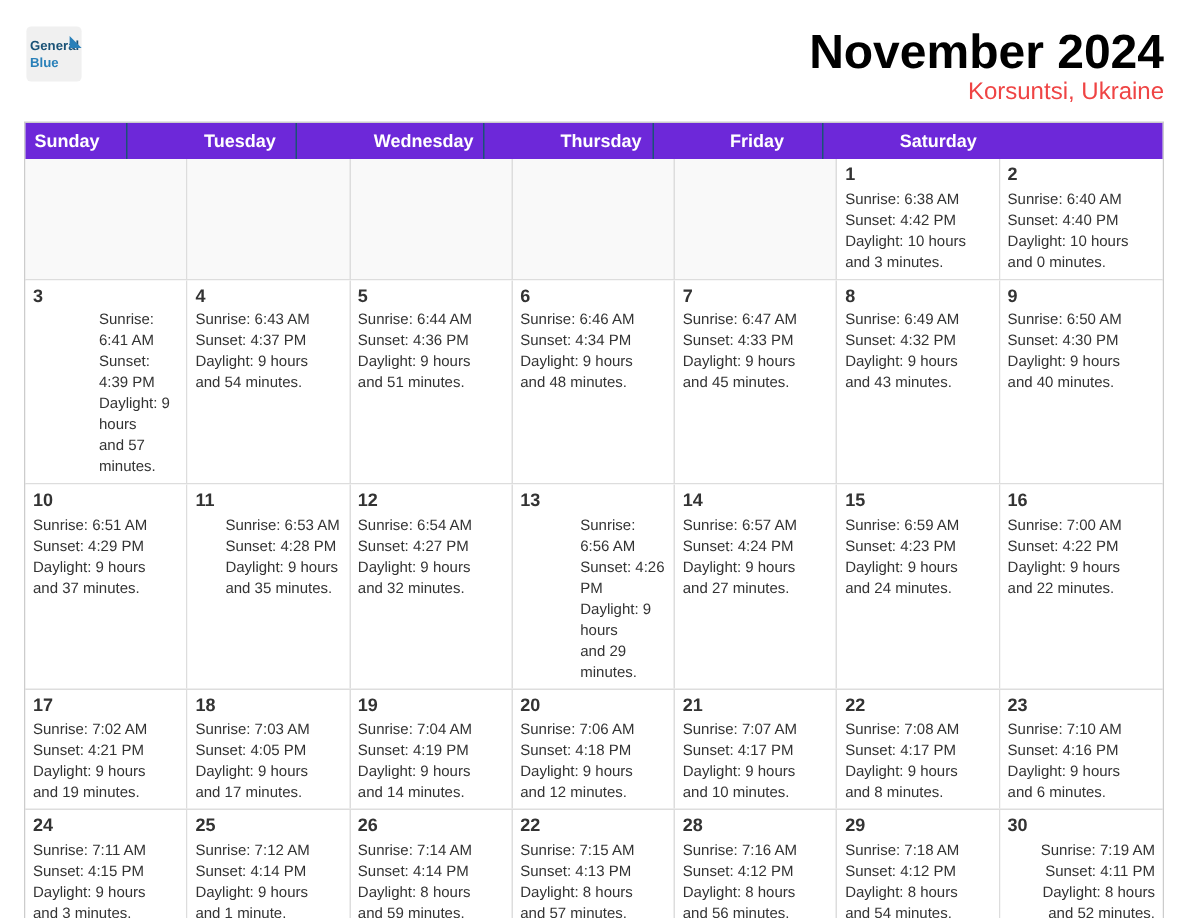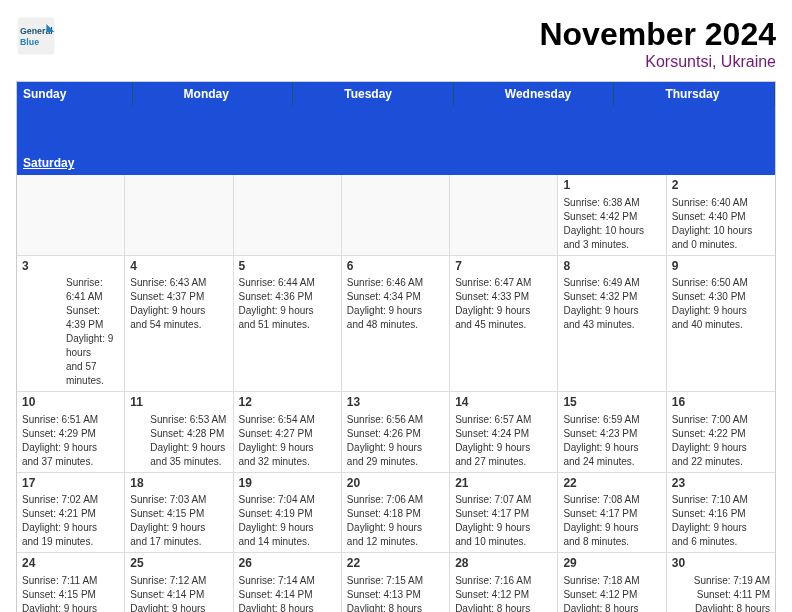--- a/index.html
+++ b/index.html
@@ -35,43 +35,43 @@
     .title-block {
       text-align: right;
     }
     .title-block h1 {
       font-size: 32px;
       font-weight: bold;
       color: #000000;
     }
     .title-block h2 {
       font-size: 16px;
-      color: #701a75;
+      color: #ef4444;
       font-weight: normal;
     }
     .calendar {
       flex: 1;
       display: flex;
       flex-direction: column;
       border: 1px solid #ccc;
     }
     .cal-header {
       display: grid;
-      grid-template-columns: repeat(5, 1fr);
-      background: #1d4ed8;
+      grid-template-columns: repeat(7, 1fr);
+      background: #6d28d9;
       gap: 45px;
     }
     .cal-header-cell {
       color: #fff;
       font-weight: bold;
       font-size: 12px;
       padding: 5px 6px;
       border-right: 1px solid #1a5276;
     }
-    .cal-header-cell:last-child { border-right: none; text-decoration: underline; }
+    .cal-header-cell:last-child { border-right: none; }
     .cal-body {
       display: flex;
       flex-direction: column;
       flex: 1;
     }
     .cal-row {
       display: grid;
       grid-template-columns: repeat(7, 1fr);
       flex: 1;
       border-top: 1px solid #ddd;
@@ -114,24 +114,24 @@
     </div>
     <div class="title-block">
       <h1>November 2024</h1>
       <h2>Korsuntsi, Ukraine</h2>
     </div>
   </div>
 
   <div class="calendar">
     <div class="cal-header">
       <div class="cal-header-cell">Sunday</div>
-      <div class="cal-header-cell">Monday</div>
       <div class="cal-header-cell">Tuesday</div>
       <div class="cal-header-cell">Wednesday</div>
       <div class="cal-header-cell">Thursday</div>
+      <div class="cal-header-cell">Friday</div>
       <div class="cal-header-cell">Saturday</div>
     </div>
     <div class="cal-body" id="cal-body">
     <div class="cal-row">
           <div class="cal-cell empty"></div>
           <div class="cal-cell empty"></div>
           <div class="cal-cell empty"></div>
           <div class="cal-cell empty"></div>
           <div class="cal-cell empty"></div>
           <div class="cal-cell">
@@ -217,21 +217,21 @@
           </div>
           <div class="cal-cell">
             <span class="day-num">12</span>
             <div class="info" style="white-space: pre-line;">Sunrise: 6:54 AM
 Sunset: 4:27 PM
 Daylight: 9 hours
 and 32 minutes.</div>
           </div>
           <div class="cal-cell">
             <span class="day-num">13</span>
-            <div class="info" style="white-space: pre-line;">Sunrise: 6:56 AM
+            <div class="info" style="white-space: pre-line; margin-left: 40px;">Sunrise: 6:56 AM
 Sunset: 4:26 PM
 Daylight: 9 hours
 and 29 minutes.</div>
           </div>
           <div class="cal-cell">
             <span class="day-num">14</span>
             <div class="info" style="white-space: pre-line;">Sunrise: 6:57 AM
 Sunset: 4:24 PM
 Daylight: 9 hours
 and 27 minutes.</div>
@@ -255,21 +255,21 @@
           <div class="cal-cell">
             <span class="day-num">17</span>
             <div class="info" style="white-space: pre-line;">Sunrise: 7:02 AM
 Sunset: 4:21 PM
 Daylight: 9 hours
 and 19 minutes.</div>
           </div>
           <div class="cal-cell">
             <span class="day-num">18</span>
             <div class="info" style="white-space: pre-line;">Sunrise: 7:03 AM
-Sunset: 4:15 PM
+Sunset: 4:05 PM
 Daylight: 9 hours
 and 17 minutes.</div>
           </div>
           <div class="cal-cell">
             <span class="day-num">19</span>
             <div class="info" style="white-space: pre-line;">Sunrise: 7:04 AM
 Sunset: 4:19 PM
 Daylight: 9 hours
 and 14 minutes.</div>
           </div>

